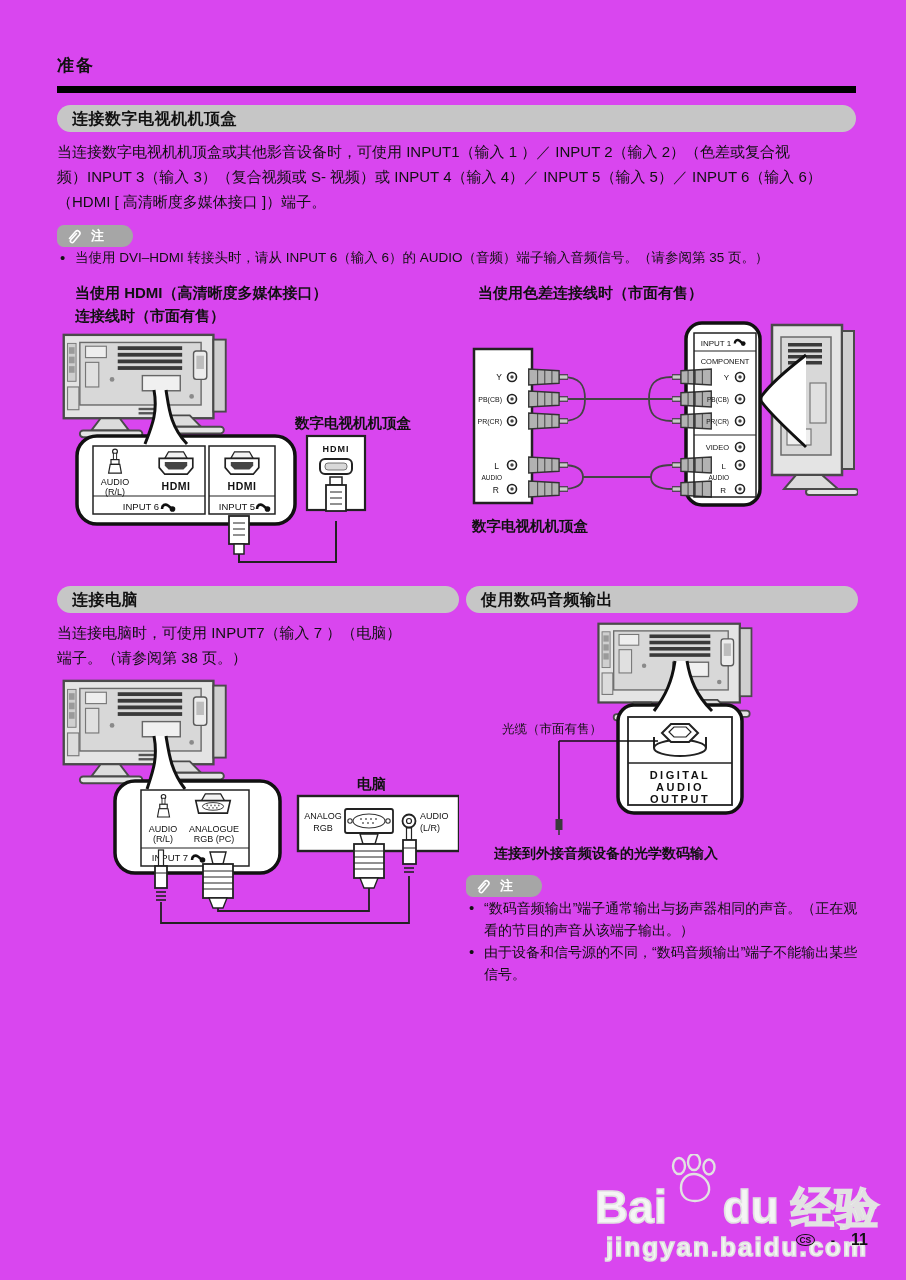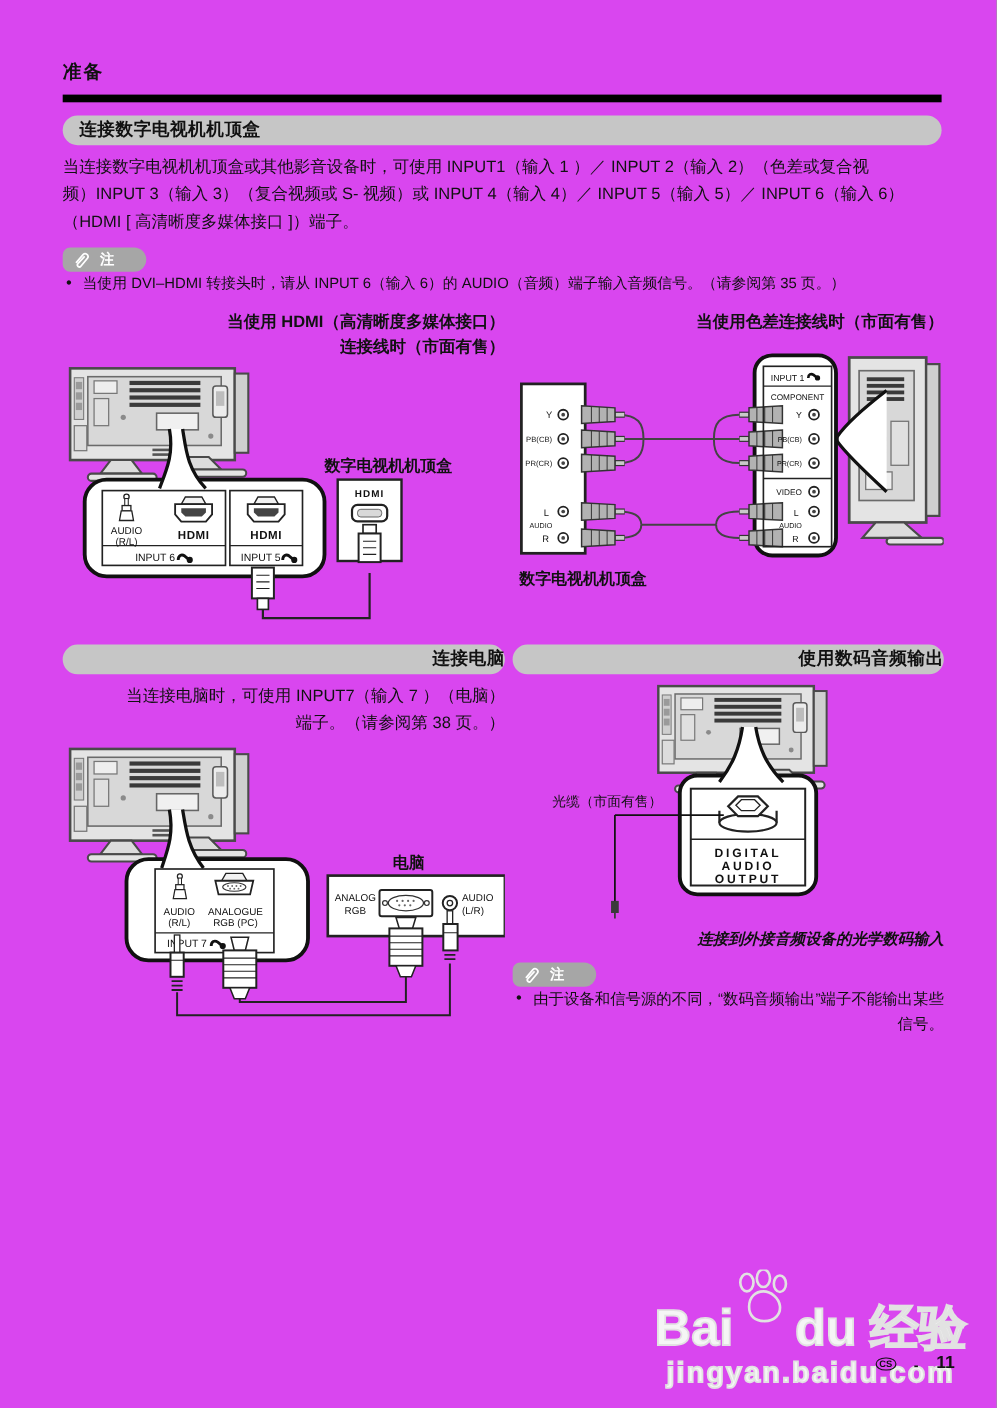--- a/index.html
+++ b/index.html
@@ -21,28 +21,28 @@
   .note-badge {
     margin-top:11px; width:76px; height:22px; background:#a6a6a6;
     border-radius:11px 18px 18px 11px; display:flex; align-items:center;
     gap:8px; padding-left:9px;
   }
   .note-badge .zh { color:#fff; font-size:13px; font-weight:bold; }
   .note-list { list-style:none; margin-top:0; }
   .note-list li { position:relative; padding-left:18px; font-size:13.5px; line-height:21px; white-space:pre-line; }
   .note-list.lg li { font-size:14px; line-height:22px; }
   .note-list li::before { content:"•"; position:absolute; left:3px; top:0; font-size:15px; }
-  .two-col { display:grid; grid-template-columns:402px 1fr; column-gap:7px;text-align:right; }
+  .two-col { display:grid; grid-template-columns:402px 1fr; column-gap:7px; }
   .sect-cols { margin-top:13px; }
   .diagram-heading { font-size:15px; font-weight:bold; line-height:23px; white-space:pre-line; }
   .indent1 { padding-left:18px; }
   .indent2 { padding-left:12px; }
   .dsvg { display:block; margin-top:5px; }
   .dsvg text { font-family:"Liberation Sans","DejaVu Sans",sans-serif; fill:#111; }
-  .caption-bold { font-size:14px; font-weight:bold; margin:2px 0 0 28px;font-style:italic; }
+  .caption-bold { font-size:14px; font-weight:bold; margin:2px 0 0 28px; }
   .watermark { position:absolute; top:1154px; left:592px; width:290px; text-align:center; pointer-events:none; }
   .wm-row { display:flex; align-items:flex-end; justify-content:center; gap:4px; }
   .wm-text { color:#f5f5f5; -webkit-text-stroke:1.6px #e2e2e2; font-weight:bold; }
   .wm-brand { font-size:46px; line-height:1; }
   .wm-cjk { font-size:44px; line-height:1; margin-left:8px; }
   .wm-url { font-size:26px; letter-spacing:2px; line-height:1.2; margin-top:2px; }
   .paw { margin:0 -2px 26px -4px; }
   .pagenum { position:absolute; top:1231px; right:38px; display:flex; align-items:center; gap:16px; }
   .cs-oval {
     border:1.6px solid #111; border-radius:50%; font-size:8.5px; font-weight:bold;
@@ -489,20 +489,21 @@
 
         <div class="caption-bold">连接到外接音频设备的光学数码输入</div>
 
         <div class="note-badge" style="margin-top:12px;">
           <svg width="17" height="17" viewBox="0 0 17 17">
             <path d="M3.5,10.5 L9.5,3.5 a2.6,2.6 0 0 1 4,3.3 L7.5,14 a1.7,1.7 0 0 1 -2.7,-2.2 L10.5,5.5" fill="none" stroke="#fff" stroke-width="1.6" stroke-linecap="round"></path>
           </svg>
           <span class="zh">注</span>
         </div>
         <ul class="note-list lg">
+          <li>“数码音频输出”端子通常输出与扬声器相同的声音。（正在观看的节目的声音从该端子输出。）</li>
           <li>由于设备和信号源的不同，“数码音频输出”端子不能输出某些信号。</li>
         </ul>
       </div>
     </div>
   </div>
 
   <div class="watermark">
     <div class="wm-row">
       <span class="wm-text wm-brand">Bai</span>
       <svg class="paw" width="54" height="50" viewBox="0 0 54 50">

